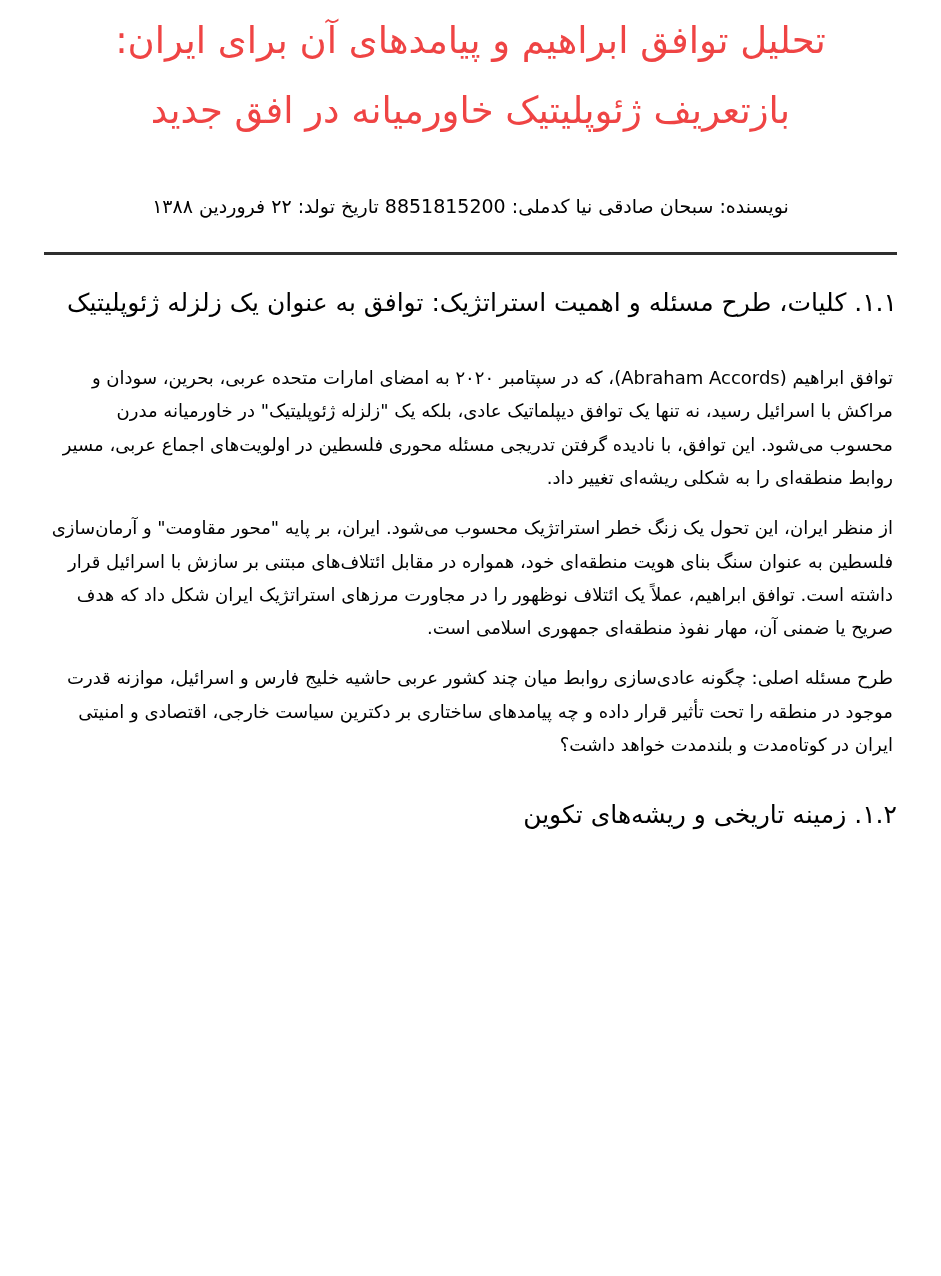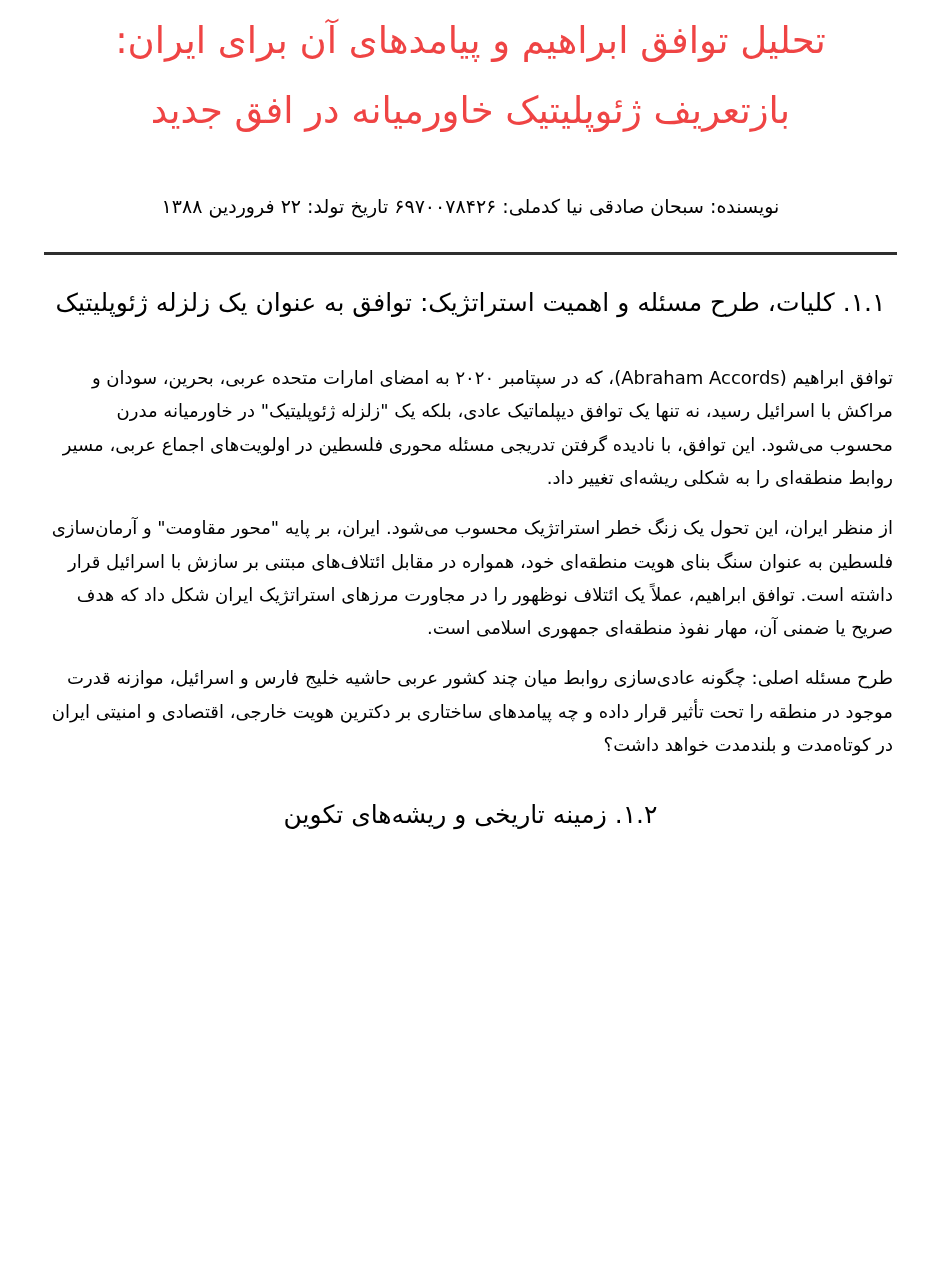--- a/index.html
+++ b/index.html
@@ -43,48 +43,48 @@
     font-size: 30px;
     font-weight: 400;
     line-height: 2.05;
     text-align: right;
   }
   .h3 {
     margin: 22px 0 0;
     font-size: 25px;
     font-weight: 400;
     line-height: 2.05;
-    text-align: center;
+    text-align: right;
   }
   .h3-b { margin-top: 28px; }
   .para {
     margin: 33px 4px 0;
     font-size: 18px;
     font-weight: 400;
     line-height: 1.85;
     text-align: right;
   }
   .para + .para { margin-top: 17px; }
 </style>
 </head>
 <body>
 
 <main class="doc">
 
   <h1 class="title">تحلیل توافق ابراهیم و پیامدهای آن برای ایران: بازتعریف ژئوپلیتیک خاورمیانه در افق جدید</h1>
 
-  <p class="byline">نویسنده: سبحان صادقی نیا کدملی: ۶۹۷۰۰۷۸۴۲۶ تاریخ تولد: ۲۲ فروردین ۱۳۸۸</p>
+  <p class="byline">نویسنده: سبحان صادقی نیا کدملی: 8851815200 تاریخ تولد: ۲۲ فروردین ۱۳۸۸</p>
 
   <hr class="rule">
 
 
   <h3 class="h3">۱.۱. کلیات، طرح مسئله و اهمیت استراتژیک: توافق به عنوان یک زلزله ژئوپلیتیک</h3>
 
   <p class="para">توافق ابراهیم (Abraham Accords)، که در سپتامبر ۲۰۲۰ به امضای امارات متحده عربی، بحرین، سودان و مراکش با اسرائیل رسید، نه تنها یک توافق دیپلماتیک عادی، بلکه یک "زلزله ژئوپلیتیک" در خاورمیانه مدرن محسوب می‌شود. این توافق، با نادیده گرفتن تدریجی مسئله محوری فلسطین در اولویت‌های اجماع عربی، مسیر روابط منطقه‌ای را به شکلی ریشه‌ای تغییر داد.</p>
 
   <p class="para">از منظر ایران، این تحول یک زنگ خطر استراتژیک محسوب می‌شود. ایران، بر پایه "محور مقاومت" و آرمان‌سازی فلسطین به عنوان سنگ بنای هویت منطقه‌ای خود، همواره در مقابل ائتلاف‌های مبتنی بر سازش با اسرائیل قرار داشته است. توافق ابراهیم، عملاً یک ائتلاف نوظهور را در مجاورت مرزهای استراتژیک ایران شکل داد که هدف صریح یا ضمنی آن، مهار نفوذ منطقه‌ای جمهوری اسلامی است.</p>
 
-  <p class="para">طرح مسئله اصلی: چگونه عادی‌سازی روابط میان چند کشور عربی حاشیه خلیج فارس و اسرائیل، موازنه قدرت موجود در منطقه را تحت تأثیر قرار داده و چه پیامدهای ساختاری بر دکترین هویت خارجی، اقتصادی و امنیتی ایران در کوتاه‌مدت و بلندمدت خواهد داشت؟</p>
+  <p class="para">طرح مسئله اصلی: چگونه عادی‌سازی روابط میان چند کشور عربی حاشیه خلیج فارس و اسرائیل، موازنه قدرت موجود در منطقه را تحت تأثیر قرار داده و چه پیامدهای ساختاری بر دکترین سیاست خارجی، اقتصادی و امنیتی ایران در کوتاه‌مدت و بلندمدت خواهد داشت؟</p>
 
   <h3 class="h3 h3-b">۱.۲. زمینه تاریخی و ریشه‌های تکوین</h3>
 
 
 </main>
 
 </body></html>

